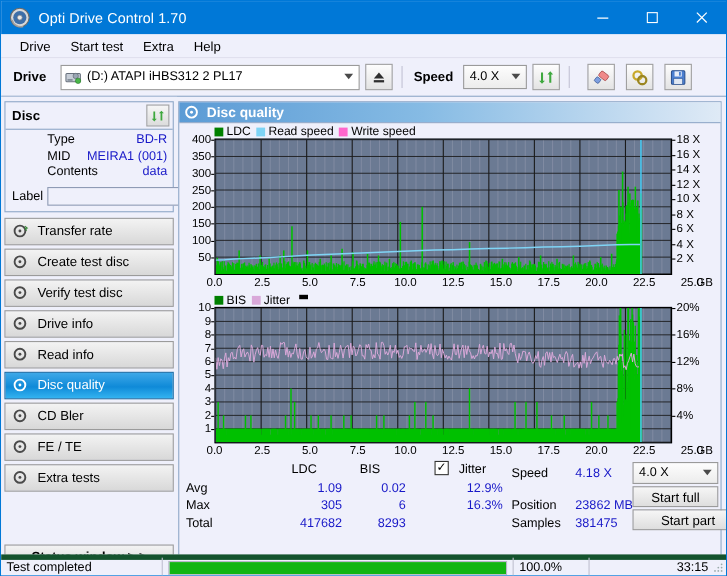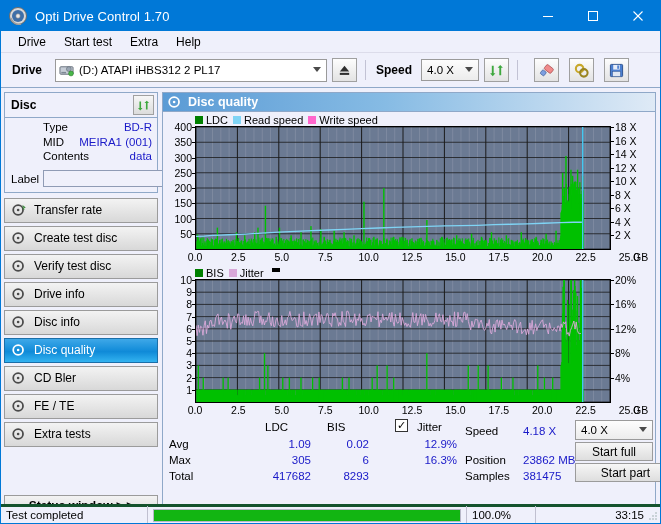--- a/index.html
+++ b/index.html
@@ -265,21 +265,21 @@
     border: 1px solid #9b9b9b;
     font-size: 12px;
     display:flex;align-items:center;justify-content:center;
   }
 
   
   .statusbar {
     position:absolute; left:0; bottom:0;
     width: 659px; height: 19px;
     background:#eff0fb;
-    border-top: 3px solid #14532d;
+    border-top: 5px solid #14532d;
     display:flex; align-items:center;
     font-size: 11.5px;
   }
   .sb-cell { height:19px; display:flex; align-items:center; padding:0 5px; }
   .sb-sep { width:1px; height:19px; background:#c0c0d0; }
   .progbar {
     height: 13px; background:#e8e8f4; border:1px solid #b7b7c8;
     position:relative; overflow:hidden;
   }
   .progfill { height:100%; background:#12b512; }
@@ -446,21 +446,21 @@
               <circle cx="7" cy="8" r="5.6" fill="none" stroke="#4a4a4a" stroke-width="2"></circle>
               <circle cx="7" cy="8" r="1.5" fill="#4a4a4a"></circle>
             </svg>
           <span>Drive info</span>
         </div>
         <div class="navbtn">
           <svg width="14" height="14" viewBox="0 0 16 16">
               <circle cx="7" cy="8" r="5.6" fill="none" stroke="#4a4a4a" stroke-width="2"></circle>
               <circle cx="7" cy="8" r="1.5" fill="#4a4a4a"></circle>
             </svg>
-          <span>Disc info</span>
+          <span>Read info</span>
         </div>
         <div class="navbtn active">
           <svg width="14" height="14" viewBox="0 0 16 16">
               <circle cx="7" cy="8" r="5.6" fill="none" stroke="#ffffff" stroke-width="2"></circle>
               <circle cx="7" cy="8" r="1.5" fill="#ffffff"></circle>
             </svg>
           <span>Disc quality</span>
         </div>
         <div class="navbtn">
           <svg width="14" height="14" viewBox="0 0 16 16">

